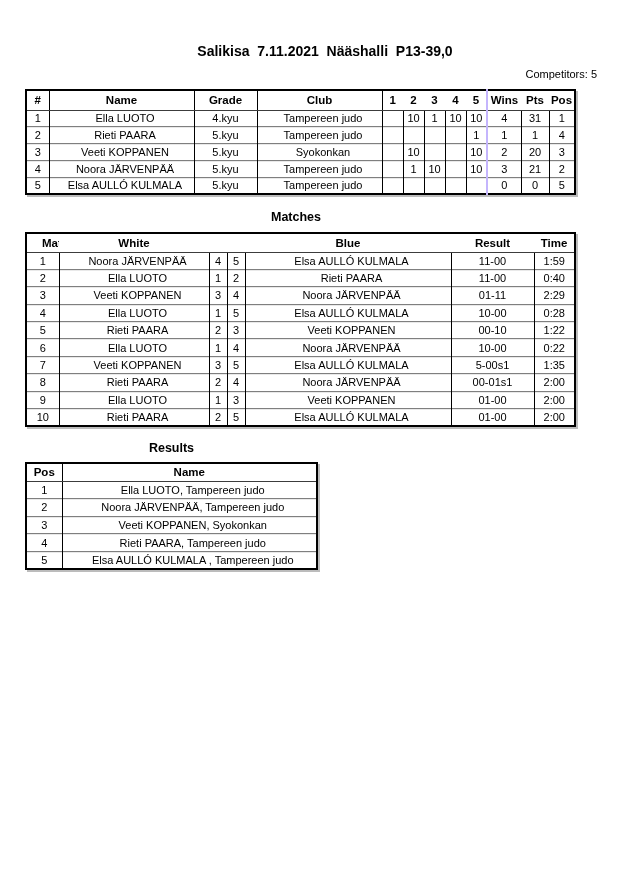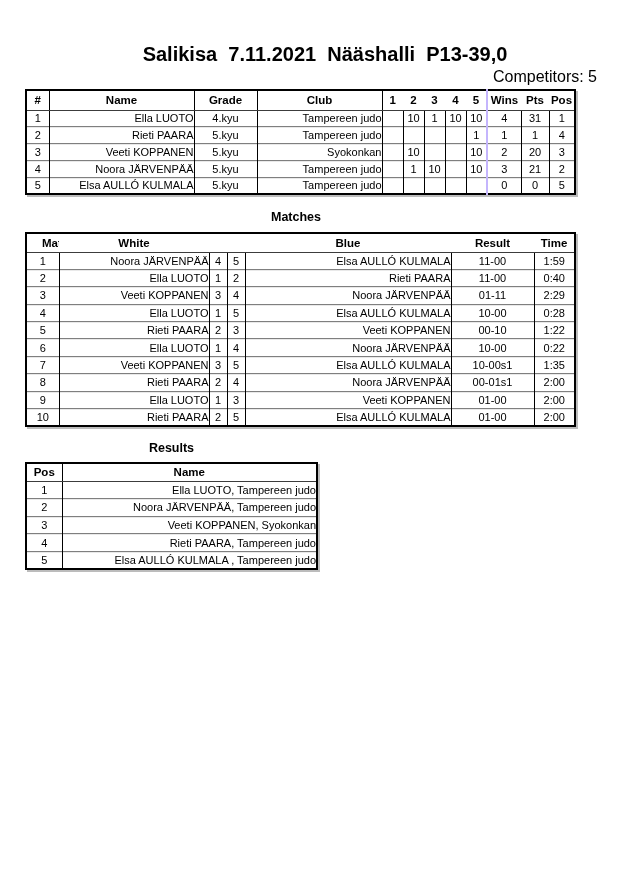--- a/index.html
+++ b/index.html
@@ -2,44 +2,44 @@
 <html><head>
 <meta charset="utf-8">
 <style>
   html,body { margin:0; padding:0; background:#fff; }
   .page {
     position:relative; width:630px; height:891px; background:#ffffff;
     font-family:"Liberation Sans", sans-serif; color:#000; overflow:hidden;
   }
   .title {
     position:absolute; top:43px; left:0; right:0; text-align:center;
-    font-size:20px; font-weight:bold; white-space:pre; letter-spacing:0px;padding-left:20px;
+    font-size:14px; font-weight:bold; white-space:pre; letter-spacing:0px;padding-left:20px;
   }
   .heading { position:absolute; font-size:12.5px; font-weight:bold; text-align:center; }
   .h-competitors { top:67px; left:0; width:505px;margin-top:45px; }
   .h-matches     { top:210px; left:0; width:592px; }
   .h-results     { top:441px; left:0; width:343px; }
-  .comp-count { position:absolute; top:68px; right:33px; font-size:16px;padding-left:20px; }
+  .comp-count { position:absolute; top:68px; right:33px; font-size:11px;padding-left:20px; }
 
   table {
     position:absolute; border-collapse:collapse; table-layout:fixed;
     background:#fff; border:2px solid #000; box-shadow:2px 2px 0 #bcbcbc;
   }
   th, td {
     padding:0; margin:0; overflow:hidden; white-space:nowrap;
     font-size:11px; font-weight:normal; vertical-align:middle;
   }
   th { font-weight:bold; font-size:11.5px; }
   thead th { border-bottom:1px solid #3c3c3c; }
   tbody td { border-top:1px solid #7f7f7f; box-shadow:inset 0 1px 0 #e9e9e9; }
   tbody tr:first-child td { border-top:none; box-shadow:none; }
   .bl  { border-left:1px solid #000; }
   .blk { border-left:2px solid #c4b5fd; }
   .c { text-align:center; }
-  .l { text-align:right; padding-left:7px; }
+  .l { text-align:center; padding-left:7px; }
   .hl { text-align:left; padding-left:15px; }
 
   .ct { top:89px;  left:25px; width:551px; }
   .ct thead tr { height:20px; }
   .ct tbody tr { height:16.8px; }
 
   .mt { top:232px; left:25px; width:551px; }
   .mt thead tr { height:19px; }
   .mt tbody tr { height:17.4px; }
 
@@ -241,21 +241,21 @@
         <td class="l bl">Noora JÄRVENPÄÄ</td>
         <td class="c bl">10-00</td>
         <td class="c bl">0:22</td>
       </tr>
         <tr>
         <td class="c">7</td>
         <td class="l bl">Veeti KOPPANEN</td>
         <td class="c bl">3</td>
         <td class="c bl">5</td>
         <td class="l bl">Elsa AULLÓ KULMALA</td>
-        <td class="c bl">10-00s1</td>
+        <td class="c bl">5-00s1</td>
         <td class="c bl">1:35</td>
       </tr>
         <tr>
         <td class="c">8</td>
         <td class="l bl">Rieti PAARA</td>
         <td class="c bl">2</td>
         <td class="c bl">4</td>
         <td class="l bl">Noora JÄRVENPÄÄ</td>
         <td class="c bl">00-01s1</td>
         <td class="c bl">2:00</td>

